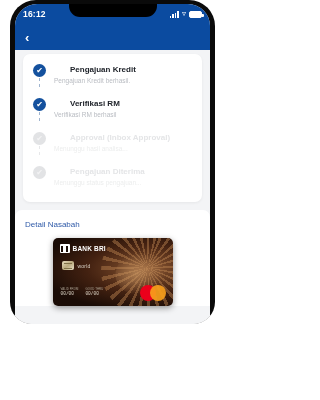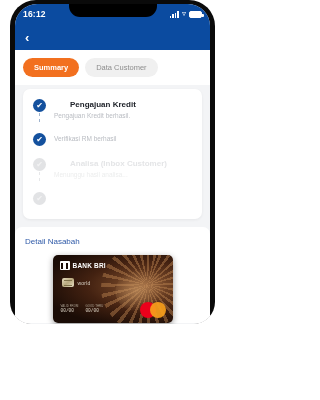--- a/index.html
+++ b/index.html
@@ -257,65 +257,66 @@
         </div>
       </div>
 
       <div id="nav-bar">
         <span id="back-icon">‹</span>
       </div>
     </div>
 
     <div id="body-scroll">
 
-      <div id="tabs">
-        <div class="tab active">Summary</div>
-        <div class="tab inactive">Data Customer</div>
-      </div>
 
       <div id="summary-card">
 
         <div class="step done">
           <div class="step-marker">
             <div class="dot">✔</div>
             <div class="connector"></div>
           </div>
           <div class="step-text">
             <div class="step-title">Pengajuan Kredit</div>
             <div class="step-sub">Pengajuan Kredit berhasil.</div>
           </div>
         </div>
 
         <div class="step done">
           <div class="step-marker">
             <div class="dot">✔</div>
             <div class="connector"></div>
           </div>
           <div class="step-text">
+            <div class="step-title">Verifikasi RM</div>
             <div class="step-sub">Verifikasi RM berhasil</div>
           </div>
         </div>
 
 
 
         <div class="step pending">
           <div class="step-marker">
             <div class="dot">✔</div>
             <div class="connector"></div>
           </div>
           <div class="step-text">
-            <div class="step-title">Analisa (Inbox Customer)</div>
+            <div class="step-title">Approval (Inbox Approval)</div>
             <div class="step-sub">Menunggu hasil analisa...</div>
           </div>
         </div>
 
         <div class="step pending">
           <div class="step-marker">
             <div class="dot">✔</div>
 
+          </div>
+          <div class="step-text">
+            <div class="step-title">Pengajuan Diterima</div>
+            <div class="step-sub">Menunggu status pengajuan...</div>
           </div>
         </div>
 
       </div>
 
       <div id="detail-wrap">
         <div id="detail-title">Detail Nasabah</div>
 
         <div id="credit-card">
           <div class="card-swirl"></div>

